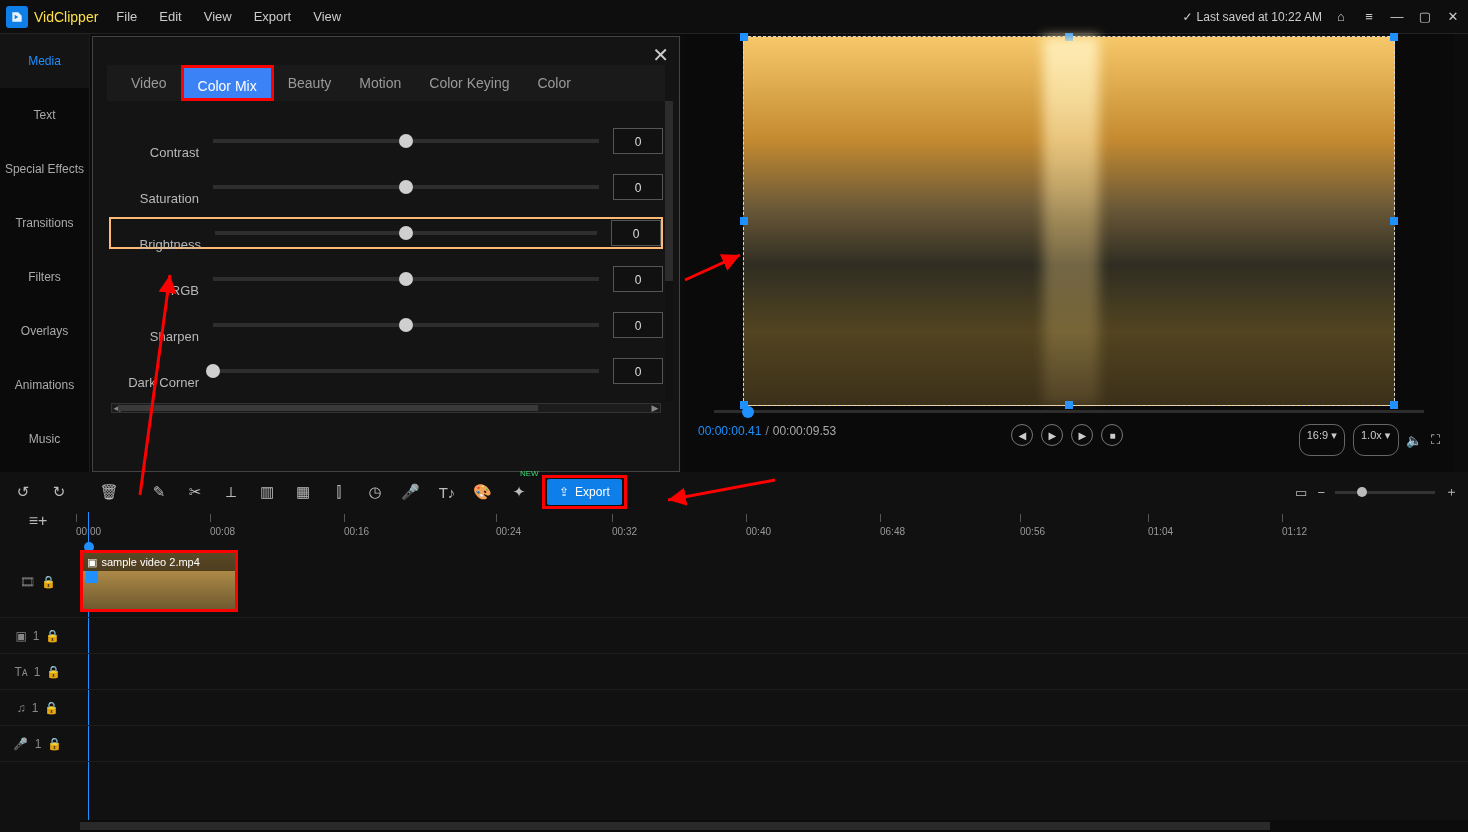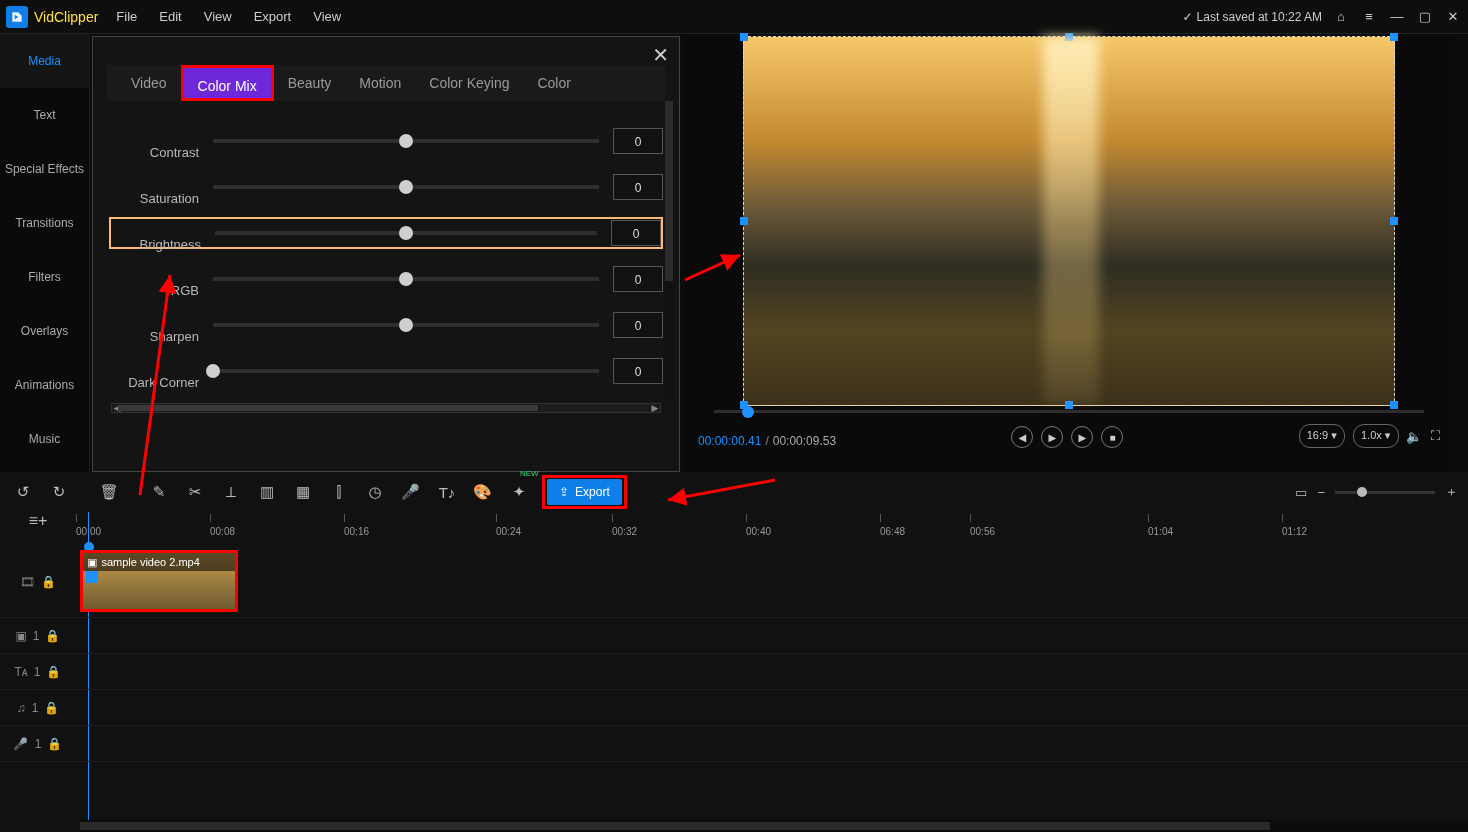--- a/index.html
+++ b/index.html
@@ -68,21 +68,21 @@
     background:#1a1a1a;
     height:36px;
   }
   .panel-tab {
     padding:0 14px;
     height:36px;line-height:36px;
     color:#9a9a9a;font-size:14px;
     cursor:pointer;
   }
   .panel-tab.active {
-    color:#fff; background:#6d28d9;
+    color:#fff; background:#3b82f6;
   }
   .panel-tab.boxed { border:3px solid #f00; }
   .panel-body { padding:24px 16px 0 16px; position:relative;}
   .slider-row {
     display:flex;
     align-items:center;
     height:32px;
     margin-bottom:14px;
     gap:14px;
   }
@@ -142,28 +142,28 @@
 
   .preview-slider {
     position:relative;
     width:710px; margin:0 auto;
     height:10px;
   }
   .preview-slider-track{position:absolute;top:4px;left:0;right:0;height:3px;background:#2d2d2d;}
   .preview-slider-thumb{position:absolute;top:0;left:28px;width:12px;height:12px;border-radius:50%;background:#1e90ff;}
 
   .preview-bar {
-    display:flex; align-items:flex-end; padding:8px 14px 0 14px;gap:24px;
+    display:flex; align-items:flex-start; padding:8px 14px 0 14px;gap:24px;
   }
   .timecode{ font-size:12px; }
   .timecode .cur{color:#1e90ff;} .timecode .sep{color:#888;margin:0 4px;}
   .play-ctrl{display:flex;gap:8px;margin:0 auto;}
   .play-ctrl .pc{width:22px;height:22px;border:1px solid #777;border-radius:50%;display:flex;align-items:center;justify-content:center;color:#ccc;font-size:10px;cursor:pointer;}
   .right-ctrl{display:flex;gap:8px;align-items:center;}
-  .pill{min-width:46px;height:24px;line-height:20px;border:1px solid #666;border-radius:11px;text-align:center;font-size:11px;color:#ccc;padding:0 6px;}
+  .pill{min-width:46px;height:32px;line-height:20px;border:1px solid #666;border-radius:11px;text-align:center;font-size:11px;color:#ccc;padding:0 6px;}
 
   
   .toolstrip {
     position:absolute; top:472px; left:0; right:0; height:40px;
     background:#111; display:flex; align-items:center; padding:0 10px;
   }
   .toolstrip .ticon{width:26px;height:26px;color:#bbb;display:flex;align-items:center;justify-content:center;margin-right:10px;cursor:pointer;font-size:15px;}
   .toolstrip .sep{width:14px;}
   .newbadge{position:relative;}
   .newbadge::after{content:"NEW";position:absolute;top:-10px;left:14px;font-size:8px;color:#3adb76;}
@@ -390,21 +390,21 @@
   <div class="tl-header">
     <div class="tl-opts">≡+</div>
     <div class="ruler" id="ruler">
         <span class="tick" style="left: 0px;">00:00</span>
         <span class="tick" style="left: 134px;">00:08</span>
         <span class="tick" style="left: 268px;">00:16</span>
         <span class="tick" style="left: 420px;">00:24</span>
         <span class="tick" style="left: 536px;">00:32</span>
         <span class="tick" style="left: 670px; text-align: right;">00:40</span>
         <span class="tick" style="left: 804px;">06:48</span>
-        <span class="tick" style="left: 894px;">00:56</span>
+        <span class="tick" style="left: 944px;">00:56</span>
         <span class="tick" style="left: 1072px;">01:04</span>
         <span class="tick" style="left: 1206px;">01:12</span>
         <span class="tick" style="left: 1412px;">01:20</span>
       </div>
   </div>
   <div class="playhead"></div>
   <div class="playhead-dot"></div>
   <div class="tracks">
     <div class="track">
       <div class="track-head">

